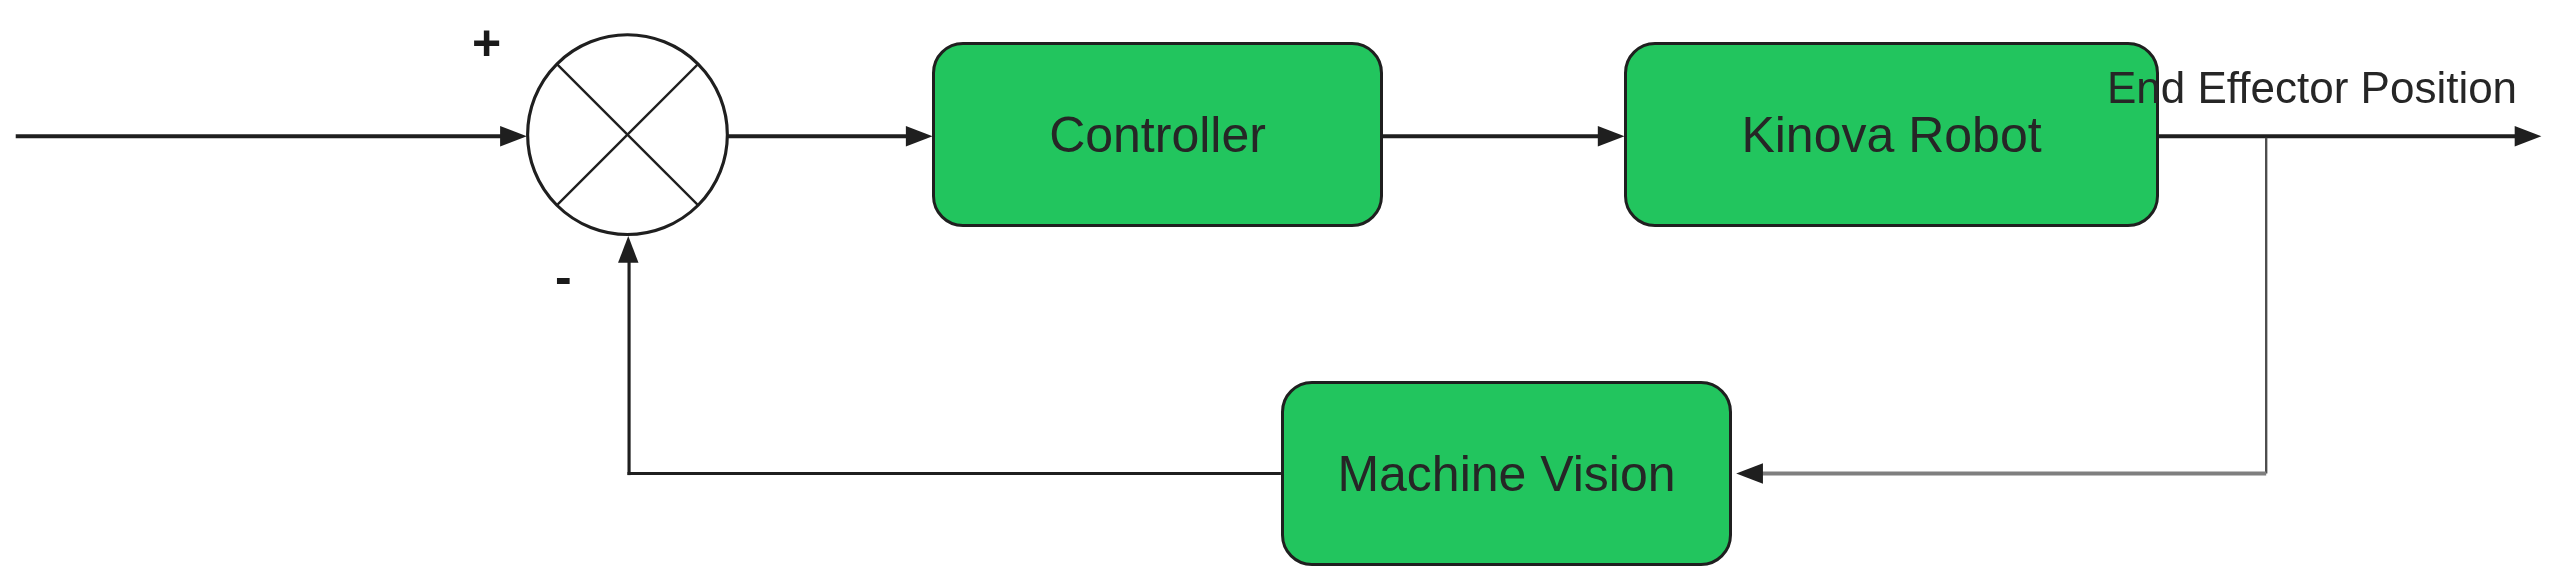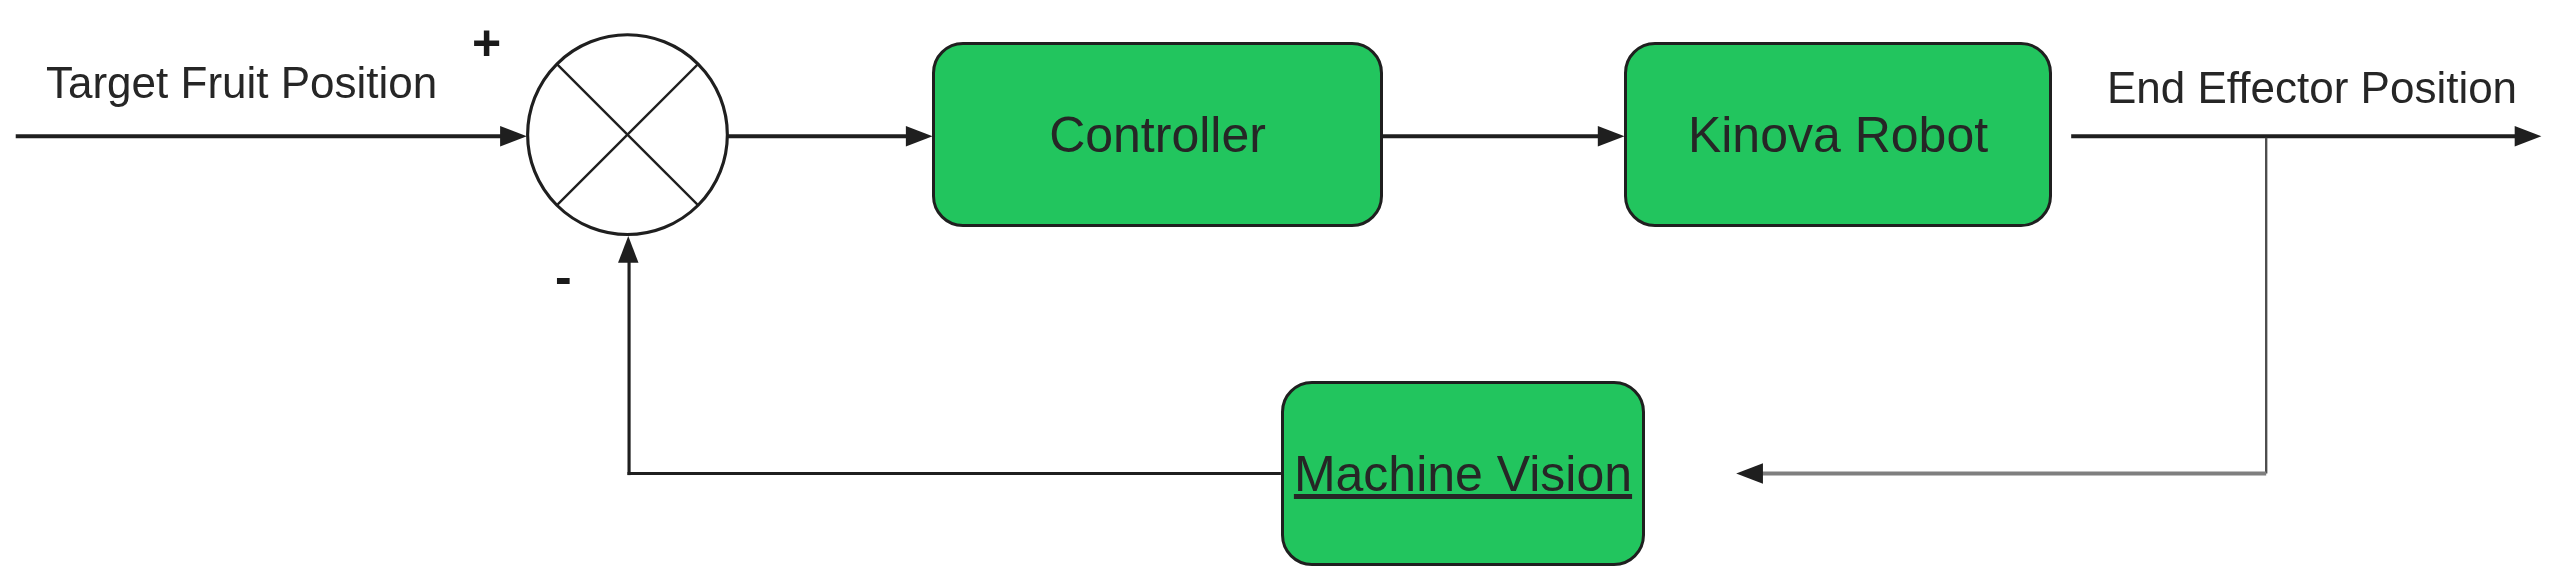--- a/index.html
+++ b/index.html
@@ -64,29 +64,28 @@
 
     <line x1="1629" y1="602" x2="798" y2="602" stroke="#1f1f1f" stroke-width="4"></line>
     <line x1="800" y1="604" x2="800" y2="328" stroke="#1f1f1f" stroke-width="4"></line>
     <polygon points="799,300 786,334 812,334" fill="#1f1f1f"></polygon>
   </svg>
 
   <div class="block" style="left:932px;top:42px;width:451px;height:185px;">
     <span>Controller</span>
   </div>
 
-  <div class="block" style="left:1624px;top:42px;width:428px;height:185px;">
+  <div class="block" style="left:1624px;top:42px;width:535px;height:185px;">
     <span>Kinova Robot</span>
   </div>
 
-  <div class="block" style="left:1281px;top:381px;width:364px;height:185px;text-decoration:underline;">
+  <div class="block" style="left:1281px;top:381px;width:451px;height:185px;">
     <span>Machine Vision</span>
   </div>
 
-  <div class="flow-label" style="left:46px;top:58px;">Target Fruit Position</div>
 
   <div class="flow-label" style="left:2107px;top:63px;">End Effector Position</div>
 
   <div class="sign" style="left:472px;top:14px;">+</div>
 
   <div class="sign" style="left:555px;top:248px;">-</div>
 
 </div>
 
 

